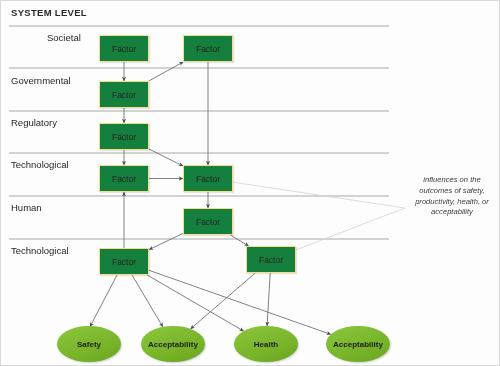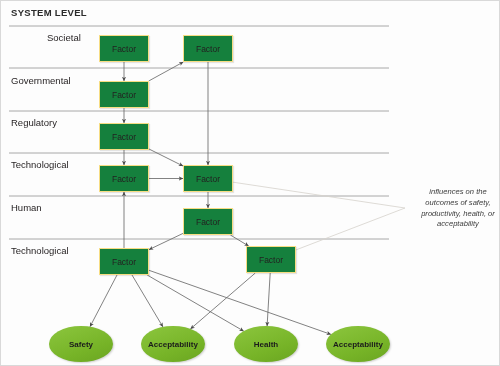--- a/index.html
+++ b/index.html
@@ -67,28 +67,27 @@
     align-items: center;
     justify-content: center;
     font-size: 8px;
     font-weight: bold;
     color: #1c1c1c;
     box-shadow: 1px 1px 2px rgba(0,0,0,0.18);
   }
   .annotation {
     position: absolute;
     left: 408px;
-    top: 186px;
+    top: 174px;
     width: 86px;
     text-align: center;
     font-size: 7.6px;
     font-style: italic;
     line-height: 1.42;
     color: #3b3b3b;
-    margin-left: 6px;
   }
 </style>
 </head>
 <body>
 
 <div id="canvas">
 
   <svg id="edges" viewBox="0 0 500 366">
     <defs>
       <marker id="arrowhead" markerWidth="6" markerHeight="6" refX="5" refY="3" orient="auto" markerUnits="strokeWidth">
@@ -143,21 +142,21 @@
       <div class="factor" style="left: 182px; top: 34px;">Factor</div>
       <div class="factor" style="left: 98px; top: 80px;">Factor</div>
       <div class="factor" style="left: 98px; top: 122px;">Factor</div>
       <div class="factor" style="left: 98px; top: 164px;">Factor</div>
       <div class="factor" style="left: 182px; top: 164px;">Factor</div>
       <div class="factor" style="left: 182px; top: 207px;">Factor</div>
       <div class="factor" style="left: 98px; top: 247px;">Factor</div>
       <div class="factor" style="left: 245px; top: 245px;">Factor</div>
     </div>
   <div id="outcome-nodes">
-      <div class="outcome" style="left: 48px; top: 325px;">Safety</div>
+      <div class="outcome" style="left: 56px; top: 325px;">Safety</div>
       <div class="outcome" style="left: 140px; top: 325px;">Acceptability</div>
       <div class="outcome" style="left: 233px; top: 325px;">Health</div>
       <div class="outcome" style="left: 325px; top: 325px;">Acceptability</div>
     </div>
 
   <div class="annotation">influences on the outcomes of safety, productivity, health, or acceptability</div>
 
 </div>
 
 </body></html>

